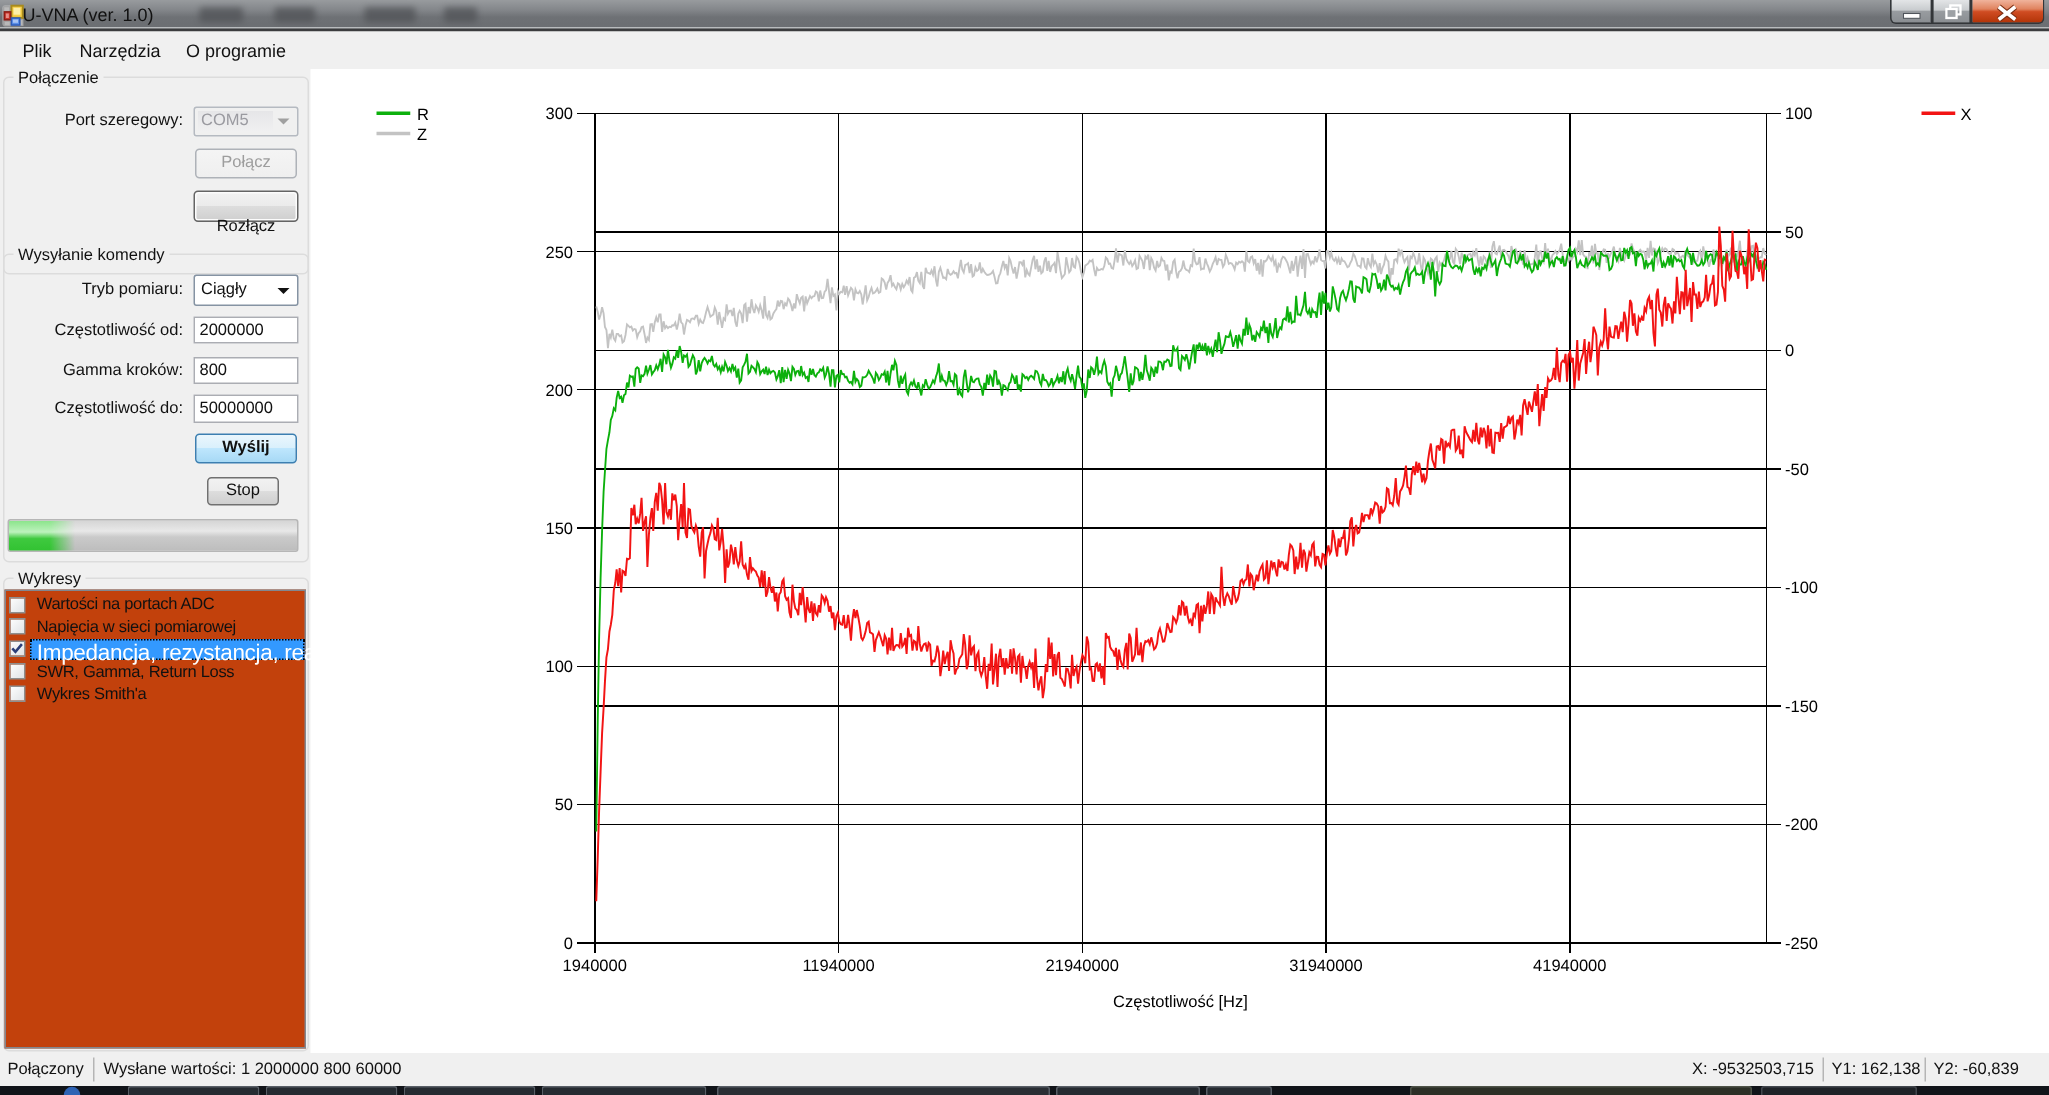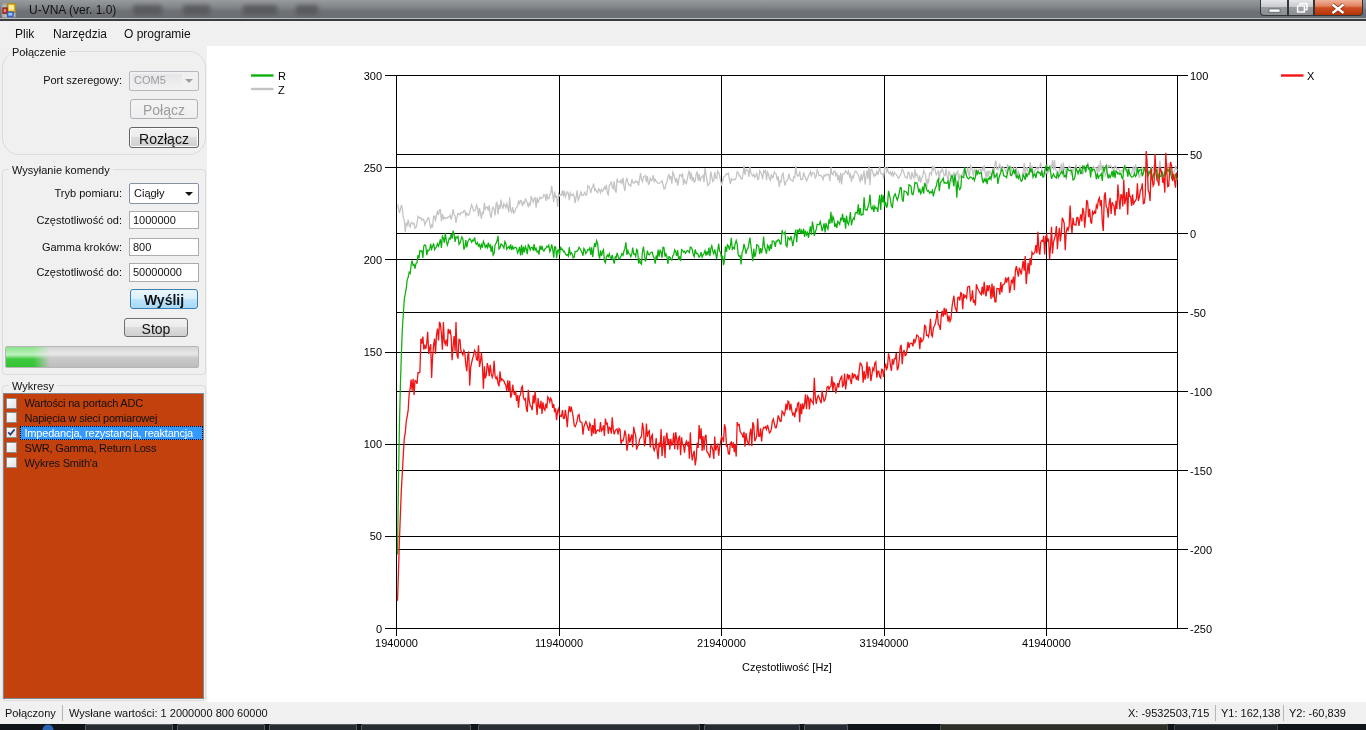--- a/index.html
+++ b/index.html
@@ -4,42 +4,42 @@
 <style>
 * { margin:0; padding:0; box-sizing:border-box; }
 html,body { width:1366px; height:730px; overflow:hidden; background:#f0f0f0;
   font-family:"Liberation Sans", sans-serif; }
 .abs { position:absolute; }
 
 #titlebar { left:0; top:0; width:1366px; height:19px;
   background:linear-gradient(#989b9e 0%, #83868a 35%, #6e7175 60%, #6b6e72 100%); }
 #titleline1 { left:0; top:18px; width:1366px; height:1px; background:#b9bcbe; }
 #titleline2 { left:0; top:19px; width:1366px; height:2px; background:#3b3c3e; }
-#titletext { left:29px; top:3px; font-size:12px; color:#111; }
+#titletext { left:15px; top:3px; font-size:12px; color:#111; }
 .ghost { top:5px; height:10px; background:#505256; filter:blur(2px); opacity:.75; border-radius:2px; }
 
 #winbtns { left:1260px; top:0px; width:103px; height:17px; }
 .wbtn { position:absolute; top:0; height:16px; border:1px solid #333639; border-top:none; }
 #btnmin { left:0; width:28px; border-radius:0 0 0 4px;
   background:linear-gradient(#e3e5e7 0%, #c8cbce 45%, #989ca0 50%, #8a8e92 100%); }
 #btnmax { left:28px; width:26px;
   background:linear-gradient(#e3e5e7 0%, #c8cbce 45%, #989ca0 50%, #8a8e92 100%); }
 #btncls { left:54px; width:49px; border-radius:0 0 4px 0;
   background:linear-gradient(#f0b39c 0%, #e0835f 40%, #d04c22 52%, #b23408 100%); }
 
 #menubar { left:0; top:21px; width:1366px; height:25px; background:#f0f0f0; font-size:12px; color:#111;padding-left:26px; }
 
 #chartbg { left:207px; top:46px; width:1159px; height:656px; background:#fff; }
 
 .group { border:1px solid #dcdcdc; border-radius:4px; }
 .gtitle { position:absolute; top:-6px; left:6px; background:#f0f0f0; padding:0 3px; font-size:11px; color:#111; }
 .lbl { position:absolute; font-size:11px; color:#111; text-align:right; }
 .tb { position:absolute; background:#fff; border:1px solid #abadb3; font-size:11px; color:#111;
   padding:2px 0 0 3px; }
-.btn { position:absolute; border:1px solid #707070; border-radius:3px; font-size:14px; color:#111;
+.btn { position:absolute; border:1px solid #707070; border-radius:3px; font-size:11px; color:#111;
   text-align:center; background:linear-gradient(#f2f2f2 0%, #ebebeb 49%, #dddddd 50%, #cfcfcf 100%); }
 
 #status { left:0; top:702px; width:1366px; height:22px; background:#f0f0f0; font-size:11px; color:#111; }
 .sep { position:absolute; top:3px; height:16px; width:1px; background:#b5b5b5; }
 #taskbar { left:0; top:724px; width:1366px; height:6px; background:#111419; }
 .tbtn { position:absolute; top:0px; height:6px; border:1px solid #585e66; border-bottom:none;
   border-radius:2px 2px 0 0; background:#262b31; }
 </style>
 </head>
 <body>
@@ -153,78 +153,78 @@
     <g stroke-width="2.4" fill="none">
       <line x1="251" y1="75.5" x2="273.5" y2="75.5" stroke="#0cb00c"></line>
       <line x1="251" y1="89" x2="273.5" y2="89" stroke="#c3c3c3"></line>
       <line x1="1281" y1="75.5" x2="1303.5" y2="75.5" stroke="#f21414"></line>
     </g>
     <polyline points="397.5,204.3 398.5,208.0 399.4,213.0 400.4,209.8 401.4,204.8 402.4,209.0 403.3,218.0 404.3,220.0 405.3,232.1 406.3,222.6 407.2,225.0 408.2,219.7 409.2,225.6 410.2,227.2 411.1,222.6 412.1,222.6 413.1,224.2 414.1,223.6 415.0,228.3 416.0,227.5 417.0,223.3 418.0,216.3 419.0,217.3 419.9,218.2 420.9,217.7 421.9,220.3 422.9,219.3 423.8,219.6 424.8,224.8 425.8,222.0 426.8,220.9 427.7,218.1 428.7,217.7 429.7,222.8 430.7,228.6 431.6,225.0 432.6,226.6 433.6,216.2 434.6,216.0 435.5,221.3 436.5,215.0 437.5,211.6 438.5,214.9 439.5,209.6 440.4,209.6 441.4,221.2 442.4,214.2 443.4,218.8 444.3,217.4 445.3,218.7 446.3,217.8 447.3,218.1 448.2,216.9 449.2,217.0 450.2,215.1 451.2,219.7 452.1,215.9 453.1,209.1 454.1,214.9 455.1,215.9 456.0,223.0 457.0,216.9 458.0,213.3 459.0,213.8 460.0,214.9 460.9,212.5 461.9,212.3 462.9,212.8 463.9,210.5 464.8,210.5 465.8,215.9 466.8,213.1 467.8,215.0 468.7,215.3 469.7,212.5 470.7,208.2 471.7,204.7 472.6,207.6 473.6,211.1 474.6,210.4 475.6,209.6 476.5,205.0 477.5,207.5 478.5,216.5 479.5,208.0 480.5,213.6 481.4,218.6 482.4,212.2 483.4,213.3 484.4,202.9 485.3,209.1 486.3,207.2 487.3,207.0 488.3,210.7 489.2,205.2 490.2,214.6 491.2,217.8 492.2,209.1 493.1,207.2 494.1,209.1 495.1,215.4 496.1,203.4 497.0,202.5 498.0,214.5 499.0,204.7 500.0,208.9 501.0,199.5 501.9,205.5 502.9,208.7 503.9,203.6 504.9,205.4 505.8,207.8 506.8,203.5 507.8,207.0 508.8,212.4 509.7,197.4 510.7,210.0 511.7,212.0 512.7,207.1 513.6,213.0 514.6,212.1 515.6,209.0 516.6,207.3 517.6,206.0 518.5,200.4 519.5,204.4 520.5,200.6 521.5,200.8 522.4,206.1 523.4,202.2 524.4,203.4 525.4,199.0 526.3,200.1 527.3,203.1 528.3,207.4 529.3,202.3 530.2,205.6 531.2,196.1 532.2,199.6 533.2,202.2 534.1,198.5 535.1,197.7 536.1,207.6 537.1,197.6 538.1,202.2 539.0,199.9 540.0,197.3 541.0,198.8 542.0,197.6 542.9,197.5 543.9,194.4 544.9,195.1 545.9,200.9 546.8,193.7 547.8,198.8 548.8,198.6 549.8,194.4 550.7,193.6 551.7,185.9 552.7,194.4 553.7,202.1 554.6,191.6 555.6,197.2 556.6,196.3 557.6,207.0 558.6,194.0 559.5,195.9 560.5,194.6 561.5,194.9 562.5,190.4 563.4,196.6 564.4,190.8 565.4,196.9 566.4,194.2 567.3,191.9 568.3,193.1 569.3,200.2 570.3,192.9 571.2,195.2 572.2,195.6 573.2,194.0 574.2,196.3 575.1,203.0 576.1,197.1 577.1,190.3 578.1,200.3 579.1,198.0 580.0,194.5 581.0,192.0 582.0,195.6 583.0,195.2 583.9,194.1 584.9,192.3 585.9,195.3 586.9,194.7 587.8,185.7 588.8,186.4 589.8,188.4 590.8,193.1 591.7,188.6 592.7,187.0 593.7,183.5 594.7,190.5 595.6,189.1 596.6,191.4 597.6,192.8 598.6,188.9 599.6,189.6 600.5,192.9 601.5,189.3 602.5,191.5 603.5,189.8 604.4,187.1 605.4,189.0 606.4,184.7 607.4,193.4 608.3,194.7 609.3,185.2 610.3,184.6 611.3,181.4 612.2,187.1 613.2,188.7 614.2,181.3 615.2,190.6 616.1,192.6 617.1,178.6 618.1,181.7 619.1,182.1 620.1,182.6 621.0,180.3 622.0,183.2 623.0,177.5 624.0,186.9 624.9,191.0 625.9,181.1 626.9,178.5 627.9,182.2 628.8,185.3 629.8,185.0 630.8,186.1 631.8,179.3 632.7,182.3 633.7,183.2 634.7,182.5 635.7,180.8 636.6,182.2 637.6,181.9 638.6,185.5 639.6,178.9 640.6,173.2 641.5,179.7 642.5,181.6 643.5,176.6 644.5,176.3 645.4,175.5 646.4,182.0 647.4,176.1 648.4,184.4 649.3,183.7 650.3,178.3 651.3,180.6 652.3,179.8 653.2,175.0 654.2,182.1 655.2,179.3 656.2,181.2 657.1,182.4 658.1,183.3 659.1,183.2 660.1,182.8 661.1,182.0 662.0,180.7 663.0,184.5 664.0,189.0 665.0,188.8 665.9,184.2 666.9,182.2 667.9,177.7 668.9,174.0 669.8,178.6 670.8,176.0 671.8,183.6 672.8,172.1 673.7,174.0 674.7,178.6 675.7,182.4 676.7,178.0 677.7,185.7 678.6,181.1 679.6,174.8 680.6,174.8 681.6,176.6 682.5,173.3 683.5,184.9 684.5,180.0 685.5,182.6 686.4,183.6 687.4,178.6 688.4,173.3 689.4,170.5 690.3,179.5 691.3,172.9 692.3,181.2 693.3,177.1 694.2,182.2 695.2,181.2 696.2,174.2 697.2,171.5 698.2,180.6 699.1,174.0 700.1,181.3 701.1,177.5 702.1,176.5 703.0,175.3 704.0,182.1 705.0,168.1 706.0,174.1 706.9,180.1 707.9,185.4 708.9,184.1 709.9,182.6 710.8,171.5 711.8,176.8 712.8,181.6 713.8,180.3 714.7,172.0 715.7,177.8 716.7,178.4 717.7,171.2 718.7,172.6 719.6,175.4 720.6,181.0 721.6,184.7 722.6,181.7 723.5,177.1 724.5,176.4 725.5,175.6 726.5,173.7 727.4,174.3 728.4,173.3 729.4,179.5 730.4,184.1 731.3,178.6 732.3,180.1 733.3,179.9 734.3,179.3 735.2,179.7 736.2,177.4 737.2,171.7 738.2,172.7 739.2,175.9 740.1,175.7 741.1,178.7 742.1,179.1 743.1,173.4 744.0,165.6 745.0,175.0 746.0,169.3 747.0,169.8 747.9,170.2 748.9,177.0 749.9,166.8 750.9,172.6 751.8,174.5 752.8,176.0 753.8,174.2 754.8,177.4 755.7,176.0 756.7,173.6 757.7,179.4 758.7,178.8 759.7,170.6 760.6,172.2 761.6,174.1 762.6,179.3 763.6,171.0 764.5,172.3 765.5,169.7 766.5,180.1 767.5,172.1 768.4,173.8 769.4,178.5 770.4,180.4 771.4,174.0 772.3,177.9 773.3,177.0 774.3,172.0 775.3,173.8 776.2,174.0 777.2,180.4 778.2,176.4 779.2,186.9 780.2,181.0 781.1,181.8 782.1,174.6 783.1,173.2 784.1,181.1 785.0,185.6 786.0,181.2 787.0,180.5 788.0,178.8 788.9,173.7 789.9,178.7 790.9,179.9 791.9,180.3 792.8,181.3 793.8,176.8 794.8,177.4 795.8,165.7 796.7,174.0 797.7,176.2 798.7,175.8 799.7,171.4 800.7,179.6 801.6,179.1 802.6,179.2 803.6,172.4 804.6,175.7 805.5,177.8 806.5,181.0 807.5,179.1 808.5,175.9 809.4,174.1 810.4,171.5 811.4,176.7 812.4,172.6 813.3,173.2 814.3,173.3 815.3,177.9 816.3,176.1 817.2,169.9 818.2,172.4 819.2,175.9 820.2,175.3 821.2,175.7 822.1,177.1 823.1,179.6 824.1,175.1 825.1,176.1 826.0,174.5 827.0,175.1 828.0,174.2 829.0,175.1 829.9,181.1 830.9,167.2 831.9,174.0 832.9,174.9 833.8,171.5 834.8,171.0 835.8,175.5 836.8,172.7 837.8,180.5 838.7,175.2 839.7,182.9 840.7,172.9 841.7,184.4 842.6,174.1 843.6,174.3 844.6,173.1 845.6,170.7 846.5,172.0 847.5,173.7 848.5,171.0 849.5,176.3 850.4,174.1 851.4,181.8 852.4,176.1 853.4,177.6 854.3,173.1 855.3,171.1 856.3,171.6 857.3,173.3 858.3,175.2 859.2,178.3 860.2,182.2 861.2,173.9 862.2,180.5 863.1,176.0 864.1,170.7 865.1,184.4 866.1,175.6 867.0,170.4 868.0,179.3 869.0,166.1 870.0,185.3 870.9,169.5 871.9,169.3 872.9,172.8 873.9,176.2 874.8,174.3 875.8,175.6 876.8,170.9 877.8,174.9 878.8,171.1 879.7,166.3 880.7,173.3 881.7,174.1 882.7,174.0 883.6,179.0 884.6,167.5 885.6,167.6 886.6,171.7 887.5,168.5 888.5,172.6 889.5,173.9 890.5,172.0 891.4,175.1 892.4,172.2 893.4,176.6 894.4,172.4 895.3,174.0 896.3,174.2 897.3,176.1 898.3,178.1 899.3,177.5 900.2,175.3 901.2,173.4 902.2,169.1 903.2,170.8 904.1,173.6 905.1,177.1 906.1,177.2 907.1,178.3 908.0,172.2 909.0,172.4 910.0,177.9 911.0,179.0 911.9,172.1 912.9,176.3 913.9,178.0 914.9,169.0 915.8,176.3 916.8,174.1 917.8,176.3 918.8,181.7 919.8,175.4 920.7,182.7 921.7,178.6 922.7,176.3 923.7,170.6 924.6,173.0 925.6,174.4 926.6,189.0 927.6,178.8 928.5,183.1 929.5,173.2 930.5,172.8 931.5,174.6 932.4,165.8 933.4,169.7 934.4,166.5 935.4,171.8 936.3,174.8 937.3,172.7 938.3,171.3 939.3,180.2 940.3,171.1 941.2,172.1 942.2,168.7 943.2,171.5 944.2,175.9 945.1,175.8 946.1,168.8 947.1,176.4 948.1,182.3 949.0,171.7 950.0,173.6 951.0,178.7 952.0,182.1 952.9,178.5 953.9,172.4 954.9,173.3 955.9,175.6 956.8,172.5 957.8,171.2 958.8,181.3 959.8,175.1 960.8,177.0 961.7,175.6 962.7,173.5 963.7,169.6 964.7,169.1 965.6,174.1 966.6,172.6 967.6,167.3 968.6,174.6 969.5,175.9 970.5,165.9 971.5,167.4 972.5,171.1 973.4,176.1 974.4,168.6 975.4,171.7 976.4,174.8 977.3,172.3 978.3,170.1 979.3,169.5 980.3,169.2 981.3,172.7 982.2,168.1 983.2,170.1 984.2,165.4 985.2,172.8 986.1,177.8 987.1,170.9 988.1,176.8 989.1,170.8 990.0,171.8 991.0,174.7 992.0,176.0 993.0,167.9 993.9,178.7 994.9,164.4 995.9,160.8 996.9,169.0 997.9,169.6 998.8,166.8 999.8,163.7 1000.8,171.8 1001.8,166.8 1002.7,166.5 1003.7,167.4 1004.7,169.0 1005.7,170.8 1006.6,174.0 1007.6,164.0 1008.6,168.7 1009.6,167.2 1010.5,166.2 1011.5,169.0 1012.5,174.8 1013.5,166.9 1014.4,171.9 1015.4,176.4 1016.4,166.7 1017.4,174.9 1018.4,172.0 1019.3,176.2 1020.3,176.2 1021.3,176.0 1022.3,175.7 1023.2,171.8 1024.2,163.1 1025.2,177.3 1026.2,167.8 1027.1,167.5 1028.1,172.2 1029.1,174.4 1030.1,162.0 1031.0,171.5 1032.0,165.7 1033.0,171.8 1034.0,174.1 1034.9,170.1 1035.9,169.1 1036.9,167.3 1037.9,169.3 1038.9,168.0 1039.8,166.7 1040.8,162.5 1041.8,169.9 1042.8,174.0 1043.7,174.0 1044.7,170.6 1045.7,174.0 1046.7,171.5 1047.6,173.3 1048.6,171.5 1049.6,170.7 1050.6,166.1 1051.5,168.0 1052.5,160.2 1053.5,170.1 1054.5,160.0 1055.4,169.6 1056.4,170.9 1057.4,171.2 1058.4,179.4 1059.4,168.2 1060.3,170.7 1061.3,163.7 1062.3,175.6 1063.3,162.6 1064.2,169.0 1065.2,168.9 1066.2,180.0 1067.2,172.7 1068.1,168.9 1069.1,166.2 1070.1,166.5 1071.1,175.3 1072.0,168.7 1073.0,171.3 1074.0,168.9 1075.0,167.2 1075.9,164.4 1076.9,170.2 1077.9,171.7 1078.9,174.0 1079.9,165.3 1080.8,169.0 1081.8,172.0 1082.8,173.9 1083.8,170.5 1084.7,169.7 1085.7,170.4 1086.7,169.8 1087.7,162.3 1088.6,165.6 1089.6,167.7 1090.6,169.6 1091.6,169.8 1092.5,167.6 1093.5,166.5 1094.5,167.9 1095.5,167.7 1096.4,167.9 1097.4,173.8 1098.4,165.2 1099.4,171.9 1100.4,160.6 1101.3,170.3 1102.3,165.7 1103.3,166.0 1104.3,168.6 1105.2,175.5 1106.2,173.2 1107.2,168.4 1108.2,165.5 1109.1,167.1 1110.1,165.5 1111.1,166.2 1112.1,168.5 1113.0,169.3 1114.0,169.0 1115.0,166.0 1116.0,166.6 1116.9,169.4 1117.9,168.6 1118.9,169.0 1119.9,172.2 1120.9,171.3 1121.8,170.5 1122.8,171.7 1123.8,166.8 1124.8,170.0 1125.7,170.9 1126.7,171.9 1127.7,170.8 1128.7,175.0 1129.6,172.8 1130.6,174.3 1131.6,173.7 1132.6,168.4 1133.5,167.1 1134.5,174.5 1135.5,164.3 1136.5,170.5 1137.4,169.7 1138.4,173.8 1139.4,177.8 1140.4,173.3 1141.4,173.9 1142.3,166.4 1143.3,170.3 1144.3,169.4 1145.3,172.2 1146.2,176.0 1147.2,173.0 1148.2,176.7 1149.2,174.2 1150.1,172.0 1151.1,166.5 1152.1,171.1 1153.1,169.4 1154.0,165.1 1155.0,174.9 1156.0,172.4 1157.0,169.2 1158.0,171.0 1158.9,167.6 1159.9,160.5 1160.9,172.5 1161.9,172.9 1162.8,176.5 1163.8,177.4 1164.8,167.8 1165.8,169.3 1166.7,169.9 1167.7,164.1 1168.7,163.8 1169.7,175.0 1170.6,170.4 1171.6,173.0 1172.6,172.4 1173.6,171.5 1174.5,171.5 1175.5,165.4 1176.5,169.3 1177.5,169.9" fill="none" stroke="#c3c3c3" stroke-width="1.25"></polyline>
     <polyline points="397.5,554.4 398.5,479.8 399.4,425.9 400.4,385.0 401.4,353.6 402.4,327.8 403.3,314.2 404.3,299.2 405.3,293.4 406.3,288.2 407.2,279.9 408.2,277.3 409.2,272.2 410.2,273.5 411.1,265.2 412.1,260.6 413.1,265.3 414.1,264.5 415.0,268.6 416.0,263.5 417.0,262.7 418.0,255.1 419.0,258.3 419.9,250.5 420.9,251.2 421.9,250.9 422.9,257.8 423.8,246.0 424.8,244.9 425.8,245.7 426.8,255.2 427.7,250.3 428.7,250.8 429.7,249.2 430.7,243.8 431.6,249.1 432.6,246.5 433.6,243.4 434.6,249.6 435.5,248.1 436.5,246.8 437.5,243.6 438.5,246.2 439.5,243.1 440.4,239.2 441.4,247.9 442.4,236.3 443.4,238.2 444.3,242.8 445.3,233.2 446.3,240.4 447.3,245.2 448.2,242.6 449.2,238.2 450.2,239.1 451.2,233.6 452.1,238.6 453.1,230.7 454.1,234.7 455.1,241.9 456.0,237.0 457.0,237.8 458.0,236.4 459.0,244.5 460.0,243.2 460.9,239.9 461.9,236.8 462.9,238.8 463.9,249.6 464.8,247.3 465.8,240.1 466.8,247.5 467.8,242.0 468.7,240.0 469.7,238.6 470.7,240.1 471.7,242.3 472.6,240.2 473.6,240.8 474.6,237.3 475.6,243.1 476.5,244.4 477.5,242.6 478.5,246.2 479.5,244.5 480.5,248.2 481.4,244.6 482.4,247.6 483.4,241.3 484.4,243.8 485.3,247.4 486.3,245.3 487.3,247.6 488.3,242.6 489.2,246.7 490.2,245.0 491.2,251.8 492.2,245.7 493.1,255.1 494.1,253.6 495.1,244.9 496.1,243.1 497.0,241.1 498.0,235.8 499.0,249.0 500.0,247.9 501.0,243.9 501.9,244.8 502.9,245.9 503.9,248.1 504.9,241.4 505.8,243.1 506.8,249.4 507.8,247.5 508.8,246.4 509.7,249.3 510.7,244.4 511.7,250.0 512.7,246.5 513.6,248.8 514.6,247.7 515.6,247.3 516.6,248.3 517.6,253.0 518.5,250.9 519.5,246.8 520.5,255.5 521.5,244.7 522.4,254.8 523.4,246.6 524.4,252.5 525.4,246.5 526.3,248.8 527.3,254.1 528.3,244.6 529.3,246.0 530.2,249.9 531.2,247.5 532.2,247.2 533.2,250.7 534.1,244.0 535.1,250.1 536.1,248.4 537.1,252.0 538.1,251.2 539.0,254.6 540.0,245.6 541.0,249.8 542.0,246.0 542.9,250.0 543.9,251.1 544.9,248.9 545.9,248.2 546.8,246.2 547.8,247.1 548.8,245.2 549.8,251.7 550.7,249.5 551.7,244.3 552.7,249.1 553.7,257.7 554.6,246.8 555.6,246.8 556.6,258.2 557.6,250.5 558.6,249.9 559.5,254.9 560.5,246.7 561.5,249.5 562.5,249.3 563.4,251.6 564.4,251.2 565.4,253.9 566.4,255.2 567.3,254.6 568.3,256.2 569.3,247.2 570.3,254.5 571.2,252.7 572.2,254.0 573.2,258.0 574.2,257.2 575.1,251.5 576.1,251.6 577.1,251.2 578.1,249.9 579.1,247.2 580.0,248.8 581.0,250.5 582.0,252.5 583.0,255.7 583.9,248.5 584.9,250.0 585.9,253.4 586.9,251.8 587.8,249.5 588.8,249.9 589.8,247.8 590.8,255.0 591.7,247.2 592.7,256.9 593.7,249.0 594.7,243.2 595.6,246.9 596.6,240.6 597.6,243.3 598.6,253.8 599.6,258.5 600.5,250.4 601.5,255.9 602.5,251.8 603.5,249.7 604.4,260.8 605.4,262.8 606.4,257.0 607.4,255.0 608.3,256.6 609.3,253.7 610.3,257.6 611.3,258.6 612.2,254.8 613.2,259.6 614.2,263.6 615.2,256.9 616.1,257.9 617.1,252.8 618.1,256.5 619.1,259.1 620.1,258.2 621.0,256.1 622.0,253.6 623.0,255.3 624.0,251.0 624.9,248.4 625.9,242.3 626.9,254.9 627.9,250.5 628.8,253.6 629.8,253.9 630.8,256.7 631.8,254.1 632.7,247.5 633.7,254.1 634.7,254.0 635.7,256.5 636.6,249.4 637.6,250.5 638.6,263.5 639.6,259.7 640.6,263.1 641.5,264.2 642.5,251.4 643.5,246.5 644.5,255.2 645.4,261.5 646.4,257.9 647.4,250.6 648.4,254.4 649.3,254.9 650.3,253.1 651.3,252.4 652.3,252.3 653.2,256.3 654.2,257.9 655.2,263.7 656.2,255.3 657.1,259.4 658.1,249.7 659.1,256.6 660.1,250.3 661.1,251.9 662.0,257.8 663.0,247.2 664.0,247.6 665.0,256.6 665.9,253.9 666.9,256.4 667.9,263.8 668.9,256.7 669.8,257.1 670.8,258.8 671.8,260.1 672.8,255.7 673.7,254.7 674.7,249.9 675.7,251.6 676.7,255.9 677.7,250.2 678.6,259.9 679.6,256.4 680.6,261.1 681.6,249.5 682.5,250.3 683.5,252.1 684.5,251.3 685.5,253.3 686.4,251.4 687.4,250.5 688.4,251.3 689.4,252.6 690.3,247.2 691.3,247.6 692.3,249.8 693.3,254.9 694.2,256.7 695.2,249.3 696.2,253.5 697.2,253.3 698.2,254.8 699.1,257.3 700.1,256.0 701.1,252.1 702.1,257.1 703.0,255.1 704.0,253.5 705.0,250.6 706.0,255.6 706.9,251.4 707.9,254.7 708.9,247.5 709.9,256.3 710.8,248.6 711.8,245.7 712.8,251.4 713.8,253.9 714.7,249.5 715.7,253.5 716.7,259.3 717.7,250.7 718.7,243.7 719.6,251.2 720.6,252.4 721.6,259.0 722.6,255.6 723.5,265.2 724.5,260.6 725.5,246.3 726.5,252.0 727.4,244.9 728.4,245.9 729.4,249.9 730.4,245.7 731.3,237.8 732.3,249.2 733.3,247.4 734.3,248.7 735.2,243.7 736.2,240.5 737.2,244.2 738.2,254.5 739.2,256.4 740.1,255.5 741.1,264.4 742.1,252.5 743.1,250.2 744.0,243.9 745.0,247.9 746.0,253.9 747.0,249.7 747.9,248.7 748.9,243.6 749.9,237.5 750.9,245.5 751.8,252.5 752.8,261.2 753.8,248.9 754.8,256.8 755.7,254.2 756.7,244.8 757.7,245.3 758.7,246.5 759.7,254.1 760.6,248.0 761.6,253.2 762.6,247.7 763.6,236.6 764.5,246.7 765.5,249.8 766.5,253.8 767.5,245.2 768.4,246.4 769.4,251.2 770.4,244.4 771.4,248.9 772.3,241.0 773.3,241.1 774.3,242.0 775.3,246.8 776.2,241.1 777.2,241.3 778.2,239.7 779.2,240.3 780.2,244.1 781.1,243.9 782.1,230.2 783.1,233.7 784.1,233.7 785.0,232.0 786.0,245.5 787.0,246.7 788.0,237.3 788.9,238.3 789.9,239.9 790.9,236.2 791.9,240.4 792.8,246.2 793.8,240.0 794.8,234.3 795.8,229.6 796.7,242.3 797.7,229.8 798.7,232.1 799.7,228.4 800.7,233.7 801.6,230.7 802.6,233.9 803.6,228.7 804.6,236.9 805.5,230.6 806.5,234.8 807.5,232.5 808.5,237.9 809.4,232.0 810.4,226.4 811.4,234.8 812.4,221.5 813.3,226.9 814.3,235.9 815.3,231.9 816.3,229.1 817.2,224.2 818.2,224.5 819.2,224.7 820.2,221.5 821.2,225.6 822.1,231.2 823.1,227.5 824.1,223.4 825.1,232.5 826.0,223.1 827.0,227.0 828.0,229.2 829.0,219.3 829.9,223.7 830.9,211.8 831.9,223.2 832.9,216.6 833.8,219.0 834.8,227.0 835.8,223.3 836.8,227.9 837.8,221.4 838.7,222.6 839.7,224.4 840.7,218.5 841.7,219.8 842.6,213.7 843.6,222.1 844.6,217.9 845.6,228.6 846.5,215.5 847.5,222.5 848.5,224.6 849.5,219.4 850.4,212.1 851.4,225.3 852.4,220.7 853.4,218.2 854.3,219.3 855.3,213.2 856.3,212.4 857.3,213.3 858.3,204.2 859.2,215.0 860.2,208.0 861.2,215.3 862.2,214.4 863.1,214.5 864.1,197.2 865.1,209.7 866.1,209.7 867.0,210.2 868.0,206.8 869.0,203.6 870.0,194.5 870.9,207.2 871.9,209.0 872.9,206.4 873.9,211.9 874.8,206.2 875.8,208.2 876.8,208.0 877.8,211.9 878.8,201.9 879.7,195.0 880.7,210.0 881.7,194.2 882.7,202.5 883.6,195.3 884.6,206.5 885.6,201.8 886.6,207.7 887.5,205.0 888.5,190.9 889.5,195.1 890.5,200.0 891.4,206.1 892.4,207.2 893.4,198.7 894.4,195.1 895.3,193.9 896.3,197.6 897.3,200.1 898.3,197.0 899.3,192.6 900.2,187.5 901.2,187.7 902.2,199.2 903.2,201.8 904.1,191.0 905.1,191.5 906.1,191.7 907.1,193.3 908.0,195.6 909.0,184.8 910.0,185.3 911.0,186.2 911.9,193.8 912.9,194.6 913.9,190.3 914.9,182.5 915.8,183.0 916.8,182.7 917.8,186.5 918.8,192.5 919.8,188.6 920.7,193.7 921.7,191.9 922.7,186.5 923.7,193.6 924.6,183.0 925.6,185.3 926.6,189.5 927.6,191.1 928.5,190.5 929.5,193.2 930.5,191.9 931.5,192.7 932.4,190.3 933.4,196.4 934.4,191.3 935.4,188.0 936.3,186.1 937.3,181.0 938.3,179.0 939.3,191.2 940.3,182.8 941.2,181.4 942.2,180.4 943.2,178.3 944.2,183.2 945.1,182.5 946.1,183.3 947.1,182.9 948.1,181.2 949.0,189.2 950.0,181.6 951.0,178.1 952.0,175.4 952.9,178.3 953.9,186.5 954.9,174.6 955.9,181.6 956.8,197.6 957.8,180.8 958.8,187.4 959.8,189.6 960.8,187.5 961.7,176.1 962.7,177.3 963.7,177.5 964.7,167.2 965.6,172.5 966.6,176.3 967.6,178.1 968.6,178.8 969.5,177.8 970.5,177.0 971.5,177.4 972.5,179.0 973.4,177.8 974.4,180.5 975.4,176.8 976.4,169.6 977.3,174.0 978.3,171.6 979.3,173.7 980.3,173.0 981.3,172.6 982.2,179.5 983.2,183.2 984.2,178.9 985.2,181.2 986.1,178.3 987.1,184.2 988.1,178.5 989.1,179.3 990.0,176.8 991.0,179.2 992.0,173.3 993.0,170.3 993.9,174.0 994.9,177.2 995.9,175.6 996.9,173.7 997.9,184.0 998.8,178.5 999.8,175.0 1000.8,172.5 1001.8,168.9 1002.7,170.5 1003.7,175.7 1004.7,176.1 1005.7,176.3 1006.6,177.7 1007.6,172.4 1008.6,167.7 1009.6,166.9 1010.5,175.0 1011.5,175.6 1012.5,173.2 1013.5,170.2 1014.4,173.6 1015.4,169.4 1016.4,177.5 1017.4,175.9 1018.4,178.4 1019.3,175.2 1020.3,179.1 1021.3,181.4 1022.3,180.1 1023.2,174.7 1024.2,176.9 1025.2,179.9 1026.2,173.2 1027.1,176.3 1028.1,173.9 1029.1,174.0 1030.1,167.7 1031.0,172.4 1032.0,168.7 1033.0,177.2 1034.0,174.9 1034.9,174.0 1035.9,178.0 1036.9,172.6 1037.9,171.4 1038.9,173.0 1039.8,172.6 1040.8,175.8 1041.8,170.7 1042.8,177.1 1043.7,177.0 1044.7,171.6 1045.7,166.6 1046.7,165.2 1047.6,171.4 1048.6,168.6 1049.6,166.8 1050.6,171.5 1051.5,178.7 1052.5,176.0 1053.5,173.9 1054.5,176.6 1055.4,177.1 1056.4,178.0 1057.4,171.8 1058.4,177.0 1059.4,175.7 1060.3,174.0 1061.3,171.6 1062.3,173.2 1063.3,170.8 1064.2,176.8 1065.2,175.6 1066.2,177.0 1067.2,168.5 1068.1,169.4 1069.1,170.5 1070.1,170.5 1071.1,170.4 1072.0,172.3 1073.0,180.0 1074.0,179.3 1075.0,176.8 1075.9,167.6 1076.9,170.4 1077.9,173.6 1078.9,170.9 1079.9,169.0 1080.8,173.6 1081.8,173.3 1082.8,165.3 1083.8,168.4 1084.7,166.8 1085.7,172.5 1086.7,165.3 1087.7,164.7 1088.6,168.9 1089.6,168.3 1090.6,177.4 1091.6,167.7 1092.5,170.6 1093.5,169.2 1094.5,169.7 1095.5,173.1 1096.4,179.5 1097.4,173.4 1098.4,177.8 1099.4,175.8 1100.4,175.7 1101.3,173.7 1102.3,181.0 1103.3,168.4 1104.3,170.5 1105.2,167.7 1106.2,165.6 1107.2,172.8 1108.2,178.5 1109.1,174.9 1110.1,177.6 1111.1,175.3 1112.1,170.8 1113.0,177.1 1114.0,169.9 1115.0,178.2 1116.0,170.9 1116.9,171.7 1117.9,174.0 1118.9,173.0 1119.9,174.3 1120.9,173.4 1121.8,177.3 1122.8,179.0 1123.8,168.5 1124.8,165.9 1125.7,169.0 1126.7,169.4 1127.7,176.6 1128.7,168.6 1129.6,174.1 1130.6,175.7 1131.6,177.1 1132.6,177.0 1133.5,176.2 1134.5,173.4 1135.5,176.5 1136.5,175.0 1137.4,167.2 1138.4,172.8 1139.4,170.4 1140.4,169.4 1141.4,170.0 1142.3,176.4 1143.3,173.5 1144.3,168.1 1145.3,170.0 1146.2,171.7 1147.2,168.6 1148.2,175.9 1149.2,171.6 1150.1,173.2 1151.1,167.9 1152.1,180.8 1153.1,176.2 1154.0,173.8 1155.0,169.8 1156.0,171.6 1157.0,169.9 1158.0,180.5 1158.9,174.3 1159.9,176.5 1160.9,176.3 1161.9,170.8 1162.8,174.7 1163.8,176.9 1164.8,172.2 1165.8,174.5 1166.7,172.0 1167.7,169.4 1168.7,171.1 1169.7,167.6 1170.6,173.5 1171.6,178.2 1172.6,176.5 1173.6,178.2 1174.5,179.4 1175.5,174.6 1176.5,176.1 1177.5,179.9" fill="none" stroke="#0cb00c" stroke-width="1.25"></polyline>
     <polyline points="397.5,600.8 398.5,571.3 399.4,540.4 400.4,514.3 401.4,488.6 402.4,472.0 403.3,454.4 404.3,438.2 405.3,432.7 406.3,421.0 407.2,416.5 408.2,409.9 409.2,393.6 410.2,388.5 411.1,379.5 412.1,390.8 413.1,378.7 414.1,394.9 415.0,380.5 416.0,381.1 417.0,383.9 418.0,372.5 419.0,372.8 419.9,372.2 420.9,338.7 421.9,343.6 422.9,336.5 423.8,349.5 424.8,345.8 425.8,348.9 426.8,342.3 427.7,331.9 428.7,353.9 429.7,348.1 430.7,344.2 431.6,377.9 432.6,356.4 433.6,345.1 434.6,338.7 435.5,353.9 436.5,334.7 437.5,328.6 438.5,340.4 439.5,321.9 440.4,324.1 441.4,333.5 442.4,349.7 443.4,322.1 444.3,341.3 445.3,344.3 446.3,339.5 447.3,346.5 448.2,328.9 449.2,333.5 450.2,329.7 451.2,337.6 452.1,360.2 453.1,346.5 454.1,336.0 455.1,351.4 456.0,322.1 457.0,355.1 458.0,358.7 459.0,339.3 460.0,339.8 460.9,350.6 461.9,353.1 462.9,355.0 463.9,350.4 464.8,353.2 465.8,364.4 466.8,371.1 467.8,355.1 468.7,351.5 469.7,385.6 470.7,367.3 471.7,362.5 472.6,358.3 473.6,355.4 474.6,350.3 475.6,352.4 476.5,359.5 477.5,360.1 478.5,345.2 479.5,366.9 480.5,361.1 481.4,352.5 482.4,364.5 483.4,388.7 484.4,366.2 485.3,378.4 486.3,374.9 487.3,363.1 488.3,367.7 489.2,376.2 490.2,364.7 491.2,373.4 492.2,377.3 493.1,374.4 494.1,360.8 495.1,376.4 496.1,378.6 497.0,376.7 498.0,383.1 499.0,386.4 500.0,371.4 501.0,380.7 501.9,378.9 502.9,380.1 503.9,381.0 504.9,383.7 505.8,385.0 506.8,391.2 507.8,380.2 508.8,391.3 509.7,380.7 510.7,397.8 511.7,394.6 512.7,384.7 513.6,391.5 514.6,395.1 515.6,390.9 516.6,401.0 517.6,395.0 518.5,407.6 519.5,396.3 520.5,394.8 521.5,387.5 522.4,386.1 523.4,397.5 524.4,399.8 525.4,398.8 526.3,408.3 527.3,412.0 528.3,389.8 529.3,400.9 530.2,405.6 531.2,406.7 532.2,410.1 533.2,395.2 534.1,403.4 535.1,391.4 536.1,403.3 537.1,415.0 538.1,398.1 539.0,406.0 540.0,408.6 541.0,400.9 542.0,414.0 542.9,402.2 543.9,408.7 544.9,410.2 545.9,403.5 546.8,408.4 547.8,396.9 548.8,398.3 549.8,401.9 550.7,398.2 551.7,400.5 552.7,407.8 553.7,404.0 554.6,412.1 555.6,408.4 556.6,420.1 557.6,410.9 558.6,408.5 559.5,414.1 560.5,416.2 561.5,416.5 562.5,410.1 563.4,418.4 564.4,418.2 565.4,409.9 566.4,417.4 567.3,427.1 568.3,413.2 569.3,406.1 570.3,412.1 571.2,406.7 572.2,411.5 573.2,417.2 574.2,425.3 575.1,426.7 576.1,424.4 577.1,420.9 578.1,415.4 579.1,414.5 580.0,421.6 581.0,422.1 582.0,422.8 583.0,434.6 583.9,426.7 584.9,424.1 585.9,421.5 586.9,424.3 587.8,427.4 588.8,430.8 589.8,423.5 590.8,425.8 591.7,436.2 592.7,425.0 593.7,433.6 594.7,418.5 595.6,433.9 596.6,431.2 597.6,430.0 598.6,430.1 599.6,431.4 600.5,422.1 601.5,431.0 602.5,429.6 603.5,425.3 604.4,436.0 605.4,418.5 606.4,424.1 607.4,423.4 608.3,433.8 609.3,427.2 610.3,428.0 611.3,433.7 612.2,417.4 613.2,429.3 614.2,434.3 615.2,431.0 616.1,429.4 617.1,428.9 618.1,434.3 619.1,428.5 620.1,429.7 621.0,443.8 622.0,440.4 623.0,440.9 624.0,436.8 624.9,430.4 625.9,435.2 626.9,450.8 627.9,443.9 628.8,433.7 629.8,442.7 630.8,437.8 631.8,434.5 632.7,447.3 633.7,426.8 634.7,432.3 635.7,435.6 636.6,449.6 637.6,446.3 638.6,445.2 639.6,439.2 640.6,437.6 641.5,436.2 642.5,422.7 643.5,429.9 644.5,446.1 645.4,442.8 646.4,423.5 647.4,436.9 648.4,432.0 649.3,430.8 650.3,447.5 651.3,436.7 652.3,434.7 653.2,447.0 654.2,450.5 655.2,447.4 656.2,438.1 657.1,450.4 658.1,459.2 659.1,442.6 660.1,447.2 661.1,429.1 662.0,456.3 663.0,446.8 664.0,435.8 665.0,457.9 665.9,438.3 666.9,432.5 667.9,444.7 668.9,438.7 669.8,449.8 670.8,438.8 671.8,445.6 672.8,442.8 673.7,432.8 674.7,449.2 675.7,432.2 676.7,438.9 677.7,449.6 678.6,437.7 679.6,436.5 680.6,455.1 681.6,437.3 682.5,444.7 683.5,445.0 684.5,452.6 685.5,444.0 686.4,441.2 687.4,444.9 688.4,441.5 689.4,458.7 690.3,432.4 691.3,451.8 692.3,460.3 693.3,454.2 694.2,450.8 695.2,465.4 696.2,458.7 697.2,442.7 698.2,448.0 699.1,425.0 700.1,439.3 701.1,428.4 702.1,450.9 703.0,436.0 704.0,450.1 705.0,436.8 706.0,434.7 706.9,451.8 707.9,452.7 708.9,455.0 709.9,457.7 710.8,445.8 711.8,446.1 712.8,450.0 713.8,458.9 714.7,436.5 715.7,450.6 716.7,446.5 717.7,444.5 718.7,455.7 719.6,447.5 720.6,441.8 721.6,436.7 722.6,438.6 723.5,442.2 724.5,424.3 725.5,428.3 726.5,446.2 727.4,445.6 728.4,453.9 729.4,454.0 730.4,443.0 731.3,442.1 732.3,447.8 733.3,442.2 734.3,452.2 735.2,444.2 736.2,456.6 737.2,422.1 738.2,425.1 739.2,424.6 740.1,431.3 741.1,433.2 742.1,434.1 743.1,437.6 744.0,431.9 745.0,446.7 746.0,433.1 747.0,440.0 747.9,443.0 748.9,444.6 749.9,433.4 750.9,428.6 751.8,446.3 752.8,422.3 753.8,425.3 754.8,441.2 755.7,439.1 756.7,436.2 757.7,418.6 758.7,436.2 759.7,436.3 760.6,428.3 761.6,441.5 762.6,430.8 763.6,427.4 764.5,427.9 765.5,426.7 766.5,429.4 767.5,424.9 768.4,428.4 769.4,433.0 770.4,431.9 771.4,428.9 772.3,421.6 773.3,419.0 774.3,423.4 775.3,427.8 776.2,427.6 777.2,422.9 778.2,415.4 779.2,418.3 780.2,421.4 781.1,421.2 782.1,411.3 783.1,412.6 784.1,415.2 785.0,412.5 786.0,403.5 787.0,410.2 788.0,401.1 788.9,402.0 789.9,410.4 790.9,403.9 791.9,411.4 792.8,414.8 793.8,413.2 794.8,417.3 795.8,408.4 796.7,410.7 797.7,403.4 798.7,402.6 799.7,422.1 800.7,403.8 801.6,414.3 802.6,403.3 803.6,409.2 804.6,403.8 805.5,394.3 806.5,409.3 807.5,396.1 808.5,397.9 809.4,409.4 810.4,398.2 811.4,400.8 812.4,402.0 813.3,403.6 814.3,377.8 815.3,397.1 816.3,403.9 817.2,398.1 818.2,395.6 819.2,397.5 820.2,400.8 821.2,403.2 822.1,390.7 823.1,396.6 824.1,401.1 825.1,399.5 826.0,395.5 827.0,387.3 828.0,386.4 829.0,389.5 829.9,386.9 830.9,386.2 831.9,376.3 832.9,391.0 833.8,382.7 834.8,384.1 835.8,393.5 836.8,388.2 837.8,383.1 838.7,387.5 839.7,381.0 840.7,378.3 841.7,376.4 842.6,386.4 843.6,385.3 844.6,373.5 845.6,389.4 846.5,382.0 847.5,373.8 848.5,378.2 849.5,374.8 850.4,380.1 851.4,384.2 852.4,372.9 853.4,378.4 854.3,374.5 855.3,374.9 856.3,379.7 857.3,376.4 858.3,380.6 859.2,370.1 860.2,363.1 861.2,364.2 862.2,366.9 863.1,382.7 864.1,371.0 865.1,379.6 866.1,374.1 867.0,361.9 868.0,378.5 869.0,366.5 870.0,368.8 870.9,381.1 871.9,374.6 872.9,368.2 873.9,370.2 874.8,363.2 875.8,361.8 876.8,377.6 877.8,371.2 878.8,371.3 879.7,376.4 880.7,378.0 881.7,369.3 882.7,369.8 883.6,377.0 884.6,368.8 885.6,363.7 886.6,369.1 887.5,367.3 888.5,353.3 889.5,358.0 890.5,365.7 891.4,371.0 892.4,359.0 893.4,364.7 894.4,358.6 895.3,358.8 896.3,353.1 897.3,370.3 898.3,367.5 899.3,359.4 900.2,347.4 901.2,344.9 902.2,364.3 903.2,353.1 904.1,350.0 905.1,355.6 906.1,354.9 907.1,349.6 908.0,341.9 909.0,348.0 910.0,343.4 911.0,343.4 911.9,343.4 912.9,346.3 913.9,338.9 914.9,342.5 915.8,339.6 916.8,335.1 917.8,335.7 918.8,337.5 919.8,349.1 920.7,337.4 921.7,341.6 922.7,340.6 923.7,337.9 924.6,325.5 925.6,326.2 926.6,335.4 927.6,335.3 928.5,336.8 929.5,330.5 930.5,318.7 931.5,335.0 932.4,336.5 933.4,327.6 934.4,326.0 935.4,323.6 936.3,318.2 937.3,310.4 938.3,324.6 939.3,325.4 940.3,329.9 941.2,316.3 942.2,310.8 943.2,316.8 944.2,307.8 945.1,315.2 946.1,308.6 947.1,314.4 948.1,321.6 949.0,315.7 950.0,321.3 951.0,318.8 952.0,307.1 952.9,301.0 953.9,295.7 954.9,306.5 955.9,309.3 956.8,312.3 957.8,297.6 958.8,297.3 959.8,300.5 960.8,292.7 961.7,293.4 962.7,309.1 963.7,293.8 964.7,297.4 965.6,295.9 966.6,297.9 967.6,287.1 968.6,286.5 969.5,286.5 970.5,300.4 971.5,298.8 972.5,290.4 973.4,302.8 974.4,299.8 975.4,305.4 976.4,284.2 977.3,287.6 978.3,289.7 979.3,291.5 980.3,293.5 981.3,294.7 982.2,286.6 983.2,294.4 984.2,281.9 985.2,293.3 986.1,296.2 987.1,285.0 988.1,291.5 989.1,285.2 990.0,287.9 991.0,299.0 992.0,283.6 993.0,297.6 993.9,285.8 994.9,301.7 995.9,302.0 996.9,288.5 997.9,288.7 998.8,288.6 999.8,294.6 1000.8,282.0 1001.8,292.5 1002.7,284.9 1003.7,284.4 1004.7,283.7 1005.7,277.3 1006.6,282.7 1007.6,278.6 1008.6,277.6 1009.6,293.0 1010.5,288.3 1011.5,279.8 1012.5,282.3 1013.5,276.6 1014.4,290.3 1015.4,270.3 1016.4,266.1 1017.4,271.5 1018.4,276.6 1019.3,267.7 1020.3,270.8 1021.3,274.5 1022.3,267.2 1023.2,260.9 1024.2,270.6 1025.2,256.1 1026.2,284.1 1027.1,273.6 1028.1,262.8 1029.1,274.0 1030.1,258.0 1031.0,265.2 1032.0,252.3 1033.0,254.2 1034.0,253.6 1034.9,252.0 1035.9,245.2 1036.9,253.3 1037.9,231.7 1038.9,249.9 1039.8,254.7 1040.8,242.0 1041.8,240.5 1042.8,241.3 1043.7,235.9 1044.7,254.5 1045.7,236.6 1046.7,234.7 1047.6,241.7 1048.6,238.6 1049.6,259.1 1050.6,245.9 1051.5,226.7 1052.5,253.7 1053.5,242.3 1054.5,238.7 1055.4,235.3 1056.4,226.0 1057.4,249.3 1058.4,235.8 1059.4,227.8 1060.3,241.4 1061.3,233.8 1062.3,217.8 1063.3,220.3 1064.2,223.4 1065.2,250.3 1066.2,232.0 1067.2,227.9 1068.1,230.2 1069.1,226.5 1070.1,205.6 1071.1,224.6 1072.0,233.0 1073.0,217.7 1074.0,224.4 1075.0,224.9 1075.9,225.1 1076.9,217.4 1077.9,217.6 1078.9,225.9 1079.9,219.4 1080.8,214.4 1081.8,221.4 1082.8,207.8 1083.8,212.4 1084.7,227.8 1085.7,215.8 1086.7,200.0 1087.7,202.3 1088.6,217.2 1089.6,208.9 1090.6,221.1 1091.6,223.8 1092.5,211.8 1093.5,213.9 1094.5,211.4 1095.5,213.8 1096.4,205.3 1097.4,207.6 1098.4,200.0 1099.4,197.8 1100.4,206.1 1101.3,200.0 1102.3,222.0 1103.3,230.9 1104.3,196.4 1105.2,192.4 1106.2,206.5 1107.2,208.4 1108.2,217.7 1109.1,203.6 1110.1,197.9 1111.1,214.0 1112.1,202.2 1113.0,204.3 1114.0,205.9 1115.0,215.7 1116.0,200.8 1116.9,208.9 1117.9,184.5 1118.9,197.8 1119.9,209.5 1120.9,194.8 1121.8,195.0 1122.8,206.5 1123.8,179.8 1124.8,204.1 1125.7,199.2 1126.7,192.0 1127.7,214.7 1128.7,188.1 1129.6,196.3 1130.6,196.3 1131.6,205.9 1132.6,194.4 1133.5,204.7 1134.5,201.6 1135.5,200.9 1136.5,198.2 1137.4,183.2 1138.4,200.9 1139.4,197.0 1140.4,190.1 1141.4,189.0 1142.3,183.3 1143.3,203.6 1144.3,203.1 1145.3,194.6 1146.2,151.0 1147.2,163.9 1148.2,190.6 1149.2,193.0 1150.1,201.1 1151.1,168.9 1152.1,177.7 1153.1,185.8 1154.0,184.1 1155.0,153.9 1156.0,172.3 1157.0,180.6 1158.0,181.3 1158.9,185.8 1159.9,167.2 1160.9,170.2 1161.9,174.1 1162.8,182.8 1163.8,177.7 1164.8,192.6 1165.8,152.8 1166.7,169.5 1167.7,186.7 1168.7,186.1 1169.7,170.5 1170.6,161.8 1171.6,165.5 1172.6,181.2 1173.6,173.5 1174.5,180.4 1175.5,187.6 1176.5,173.1 1177.5,173.4" fill="none" stroke="#f21414" stroke-width="1.3"></polyline>
   </svg>
 
-<div class="abs group" style="left:2px;top:51px;width:204px;height:104px;border-radius:17px;">
+<div class="abs group" style="left:2px;top:51px;width:204px;height:132px;">
   <div class="gtitle">Połączenie</div>
 </div>
 <div class="lbl" style="left:20px;top:74px;width:102px;">Port szeregowy:</div>
 
 <div class="abs" style="left:129px;top:71px;width:70px;height:20px;border:1px solid #b5bac1;border-radius:2px;background:#f0f0f0;">
   <div class="abs" style="left:2px;top:2px;width:50px;height:14px;background:linear-gradient(#e6e6e8,#f0f0f1);"></div>
   <div class="abs" style="left:4px;top:2px;font-size:11px;color:#9a9aa0;">COM5</div>
   <svg class="abs" style="left:52px;top:0px" width="16" height="18">
       <path d="M3 7 L11 7 L7 11 Z" fill="#a0a0a0"></path>
     </svg>
 </div>
 
 <div class="btn" style="left:130px;top:99px;width:68px;height:20px;border-color:#aeb2b8;background:linear-gradient(#f4f4f4,#efefef);color:#9d9d9d;padding-top:2px;">Połącz</div>
 
-<div class="btn" style="left:129px;top:127px;width:70px;height:21px;border-color:#646464;box-shadow:inset 0 0 0 1px #fcfcfc;padding-top:3px;">Rozłącz</div>
+<div class="btn" style="left:129px;top:127px;width:70px;height:21px;border-color:#646464;box-shadow:inset 0 0 0 1px #fcfcfc;padding-top:17px;">Rozłącz</div>
 
 <div class="abs group" style="left:2px;top:169px;width:204px;height:206px;">
   <div class="gtitle">Wysyłanie komendy</div>
 </div>
 <div class="lbl" style="left:20px;top:187px;width:102px;">Tryb pomiaru:</div>
 
 <div class="abs" style="left:129px;top:183px;width:70px;height:21px;border:1px solid #8593a3;border-radius:2px;background:#fff;">
   <div class="abs" style="left:4px;top:3px;font-size:11px;color:#111;">Ciągły</div>
   <svg class="abs" style="left:52px;top:0px" width="16" height="19">
       <path d="M3 8 L11 8 L7 12 Z" fill="#111"></path>
     </svg>
 </div>
 <div class="lbl" style="left:20px;top:214px;width:102px;">Częstotliwość od:</div>
-<div class="tb" style="left:129px;top:211px;width:70px;height:18px;">1000000</div>
+<div class="tb" style="left:129px;top:211px;width:70px;height:18px;">2000000</div>
 <div class="lbl" style="left:20px;top:241px;width:102px;">Gamma kroków:</div>
 <div class="tb" style="left:129px;top:238px;width:70px;height:18px;">800</div>
 <div class="lbl" style="left:20px;top:266px;width:102px;">Częstotliwość do:</div>
 <div class="tb" style="left:129px;top:263px;width:70px;height:19px;">50000000</div>
 
 <div class="btn" style="left:130px;top:289px;width:68px;height:20px;border-color:#3c7fb1;background:linear-gradient(#eaf6fd 0%, #d9f0fc 49%, #bee6fd 50%, #a7d9f5 100%);padding-top:2px;font-weight:bold;">Wyślij</div>
 
-<div class="btn" style="left:124px;top:318px;width:64px;height:19px;padding-top:2px;">Stop</div>
+<div class="btn" style="left:138px;top:318px;width:48px;height:19px;padding-top:2px;">Stop</div>
 
 <div class="abs" style="left:5px;top:346px;width:194px;height:22px;border:1px solid #b6b6b6;border-radius:2px;background:linear-gradient(#d5d5d5 0%, #e8e8e8 35%, #cacaca 55%, #bdbdbd 100%);overflow:hidden;">
   <div class="abs" style="left:0;top:0;width:44px;height:22px;background:linear-gradient(#8ae48a 0%, #bdf2bd 35%, #3fc93f 55%, #2fc12f 100%);-webkit-mask-image:linear-gradient(90deg,#000 0%,#000 62%,transparent 100%);mask-image:linear-gradient(90deg,#000 0%,#000 62%,transparent 100%);"></div>
 </div>
 
 <div class="abs group" style="left:2px;top:385px;width:204px;height:316px;">
   <div class="gtitle">Wykresy</div>
 </div>
 
 <div class="abs" style="left:3px;top:393px;width:201px;height:306px;background:#c2410c;border:1px solid #828790;">
 <div class="abs" style="left:2px;top:3.6px;width:11px;height:11px;border:1px solid #8e8e8e;background:linear-gradient(135deg,#fdfdfd,#e0e3e6);"></div>
     <div class="abs" style="left:20.5px;top:3.4px;font-size:11px;letter-spacing:-0.2px;color:#111;white-space:nowrap;">Wartości na portach ADC</div>
     <div class="abs" style="left:2px;top:18.4px;width:11px;height:11px;border:1px solid #8e8e8e;background:linear-gradient(135deg,#fdfdfd,#e0e3e6);"></div>
     <div class="abs" style="left:20.5px;top:18.2px;font-size:11px;letter-spacing:-0.2px;color:#111;white-space:nowrap;">Napięcia w sieci pomiarowej</div>
     <div class="abs" style="left:15.5px;top:31.8px;width:183px;height:14.6px;background:#3399ff;outline:1px dotted #000;outline-offset:-1px;"></div>
     <div class="abs" style="left:2px;top:33.2px;width:11px;height:11px;border:1px solid #8e8e8e;background:linear-gradient(135deg,#fdfdfd,#e0e3e6);"></div>
     <svg class="abs" style="left:2px;top:33.2px" width="11" height="11" viewBox="0 0 11 11">
       <path d="M2.2 5.2 L4.3 7.6 L8.6 2.4" stroke="#2c3e78" stroke-width="1.7" fill="none"></path>
     </svg>
-    <div class="abs" style="left:20.5px;top:33.0px;font-size:11px;letter-spacing:-0.2px;color:#fff;white-space:nowrap;">Impedancja, rezystancja, reaktancja</div>
+    <div class="abs" style="left:20.5px;top:33.0px;font-size:15px;letter-spacing:-0.2px;color:#fff;white-space:nowrap;">Impedancja, rezystancja, reaktancja</div>
     <div class="abs" style="left:2px;top:48.0px;width:11px;height:11px;border:1px solid #8e8e8e;background:linear-gradient(135deg,#fdfdfd,#e0e3e6);"></div>
     <div class="abs" style="left:20.5px;top:47.8px;font-size:11px;letter-spacing:-0.2px;color:#111;white-space:nowrap;">SWR, Gamma, Return Loss</div>
     <div class="abs" style="left:2px;top:62.8px;width:11px;height:11px;border:1px solid #8e8e8e;background:linear-gradient(135deg,#fdfdfd,#e0e3e6);"></div>
     <div class="abs" style="left:20.5px;top:62.6px;font-size:11px;letter-spacing:-0.2px;color:#111;white-space:nowrap;">Wykres Smith'a</div>
 </div>
 
 <div class="abs" id="status">
   <span class="abs" style="left:5px;top:5px;">Połączony</span>
   <div class="sep" style="left:62px;"></div>
   <span class="abs" style="left:69px;top:5px;">Wysłane wartości: 1 2000000 800 60000</span>

